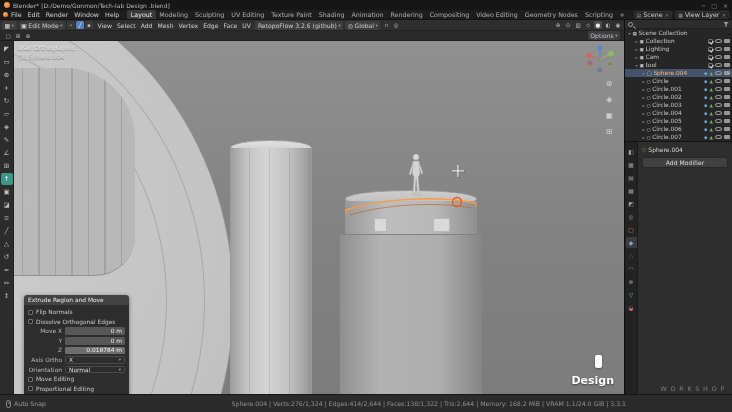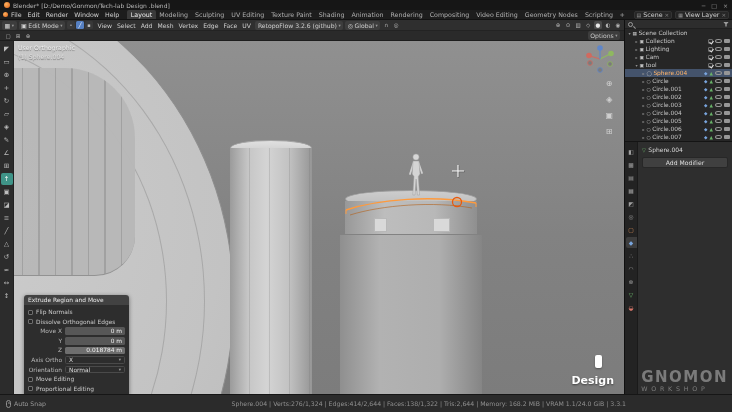--- a/index.html
+++ b/index.html
@@ -687,16 +687,15 @@
 
   <div class="statusbar">
     <div class="status-left">
       <span class="ic-mouse"></span>
       <span>Auto Snap</span>
     </div>
     <div class="status-right">Sphere.004 | Verts:276/1,324 | Edges:414/2,644 | Faces:138/1,322 | Tris:2,644 | Memory: 168.2 MiB | VRAM 1.1/24.0 GiB | 3.3.1</div>
   </div>
 
   <div class="watermark">
-    <div class="wm1">GNOMON</div>
     <div class="wm2">WORKSHOP</div>
   </div>
 </div>
 
 </body></html>

